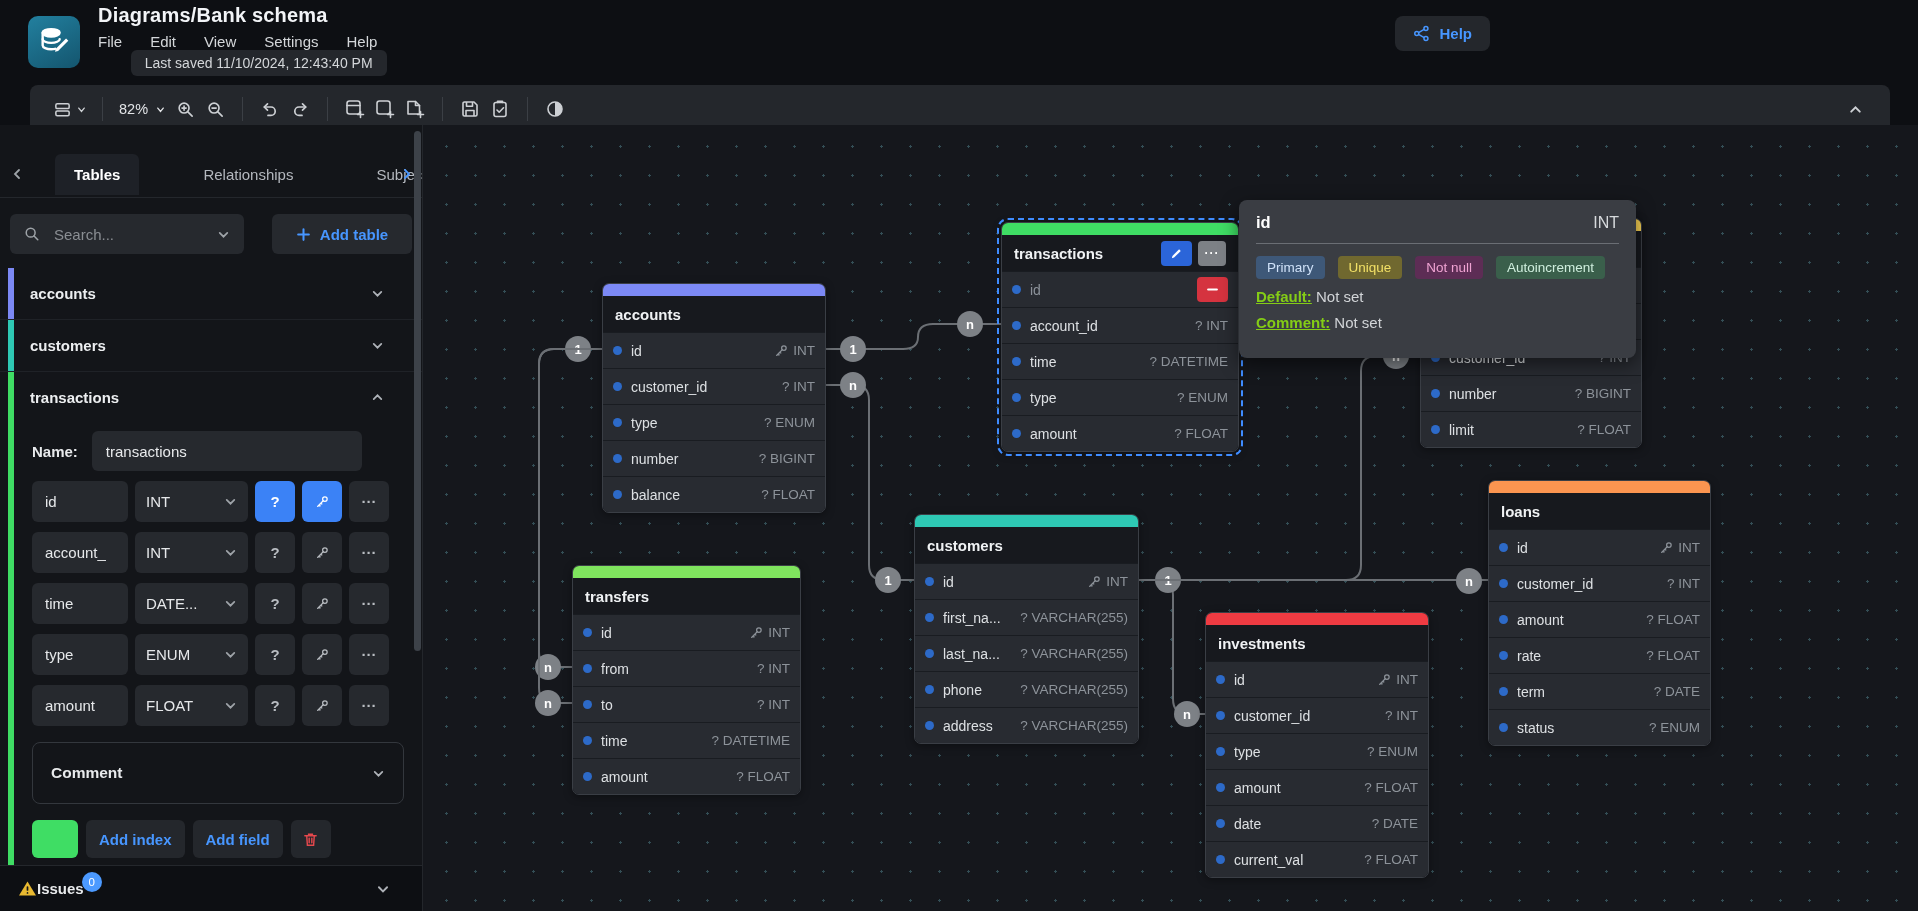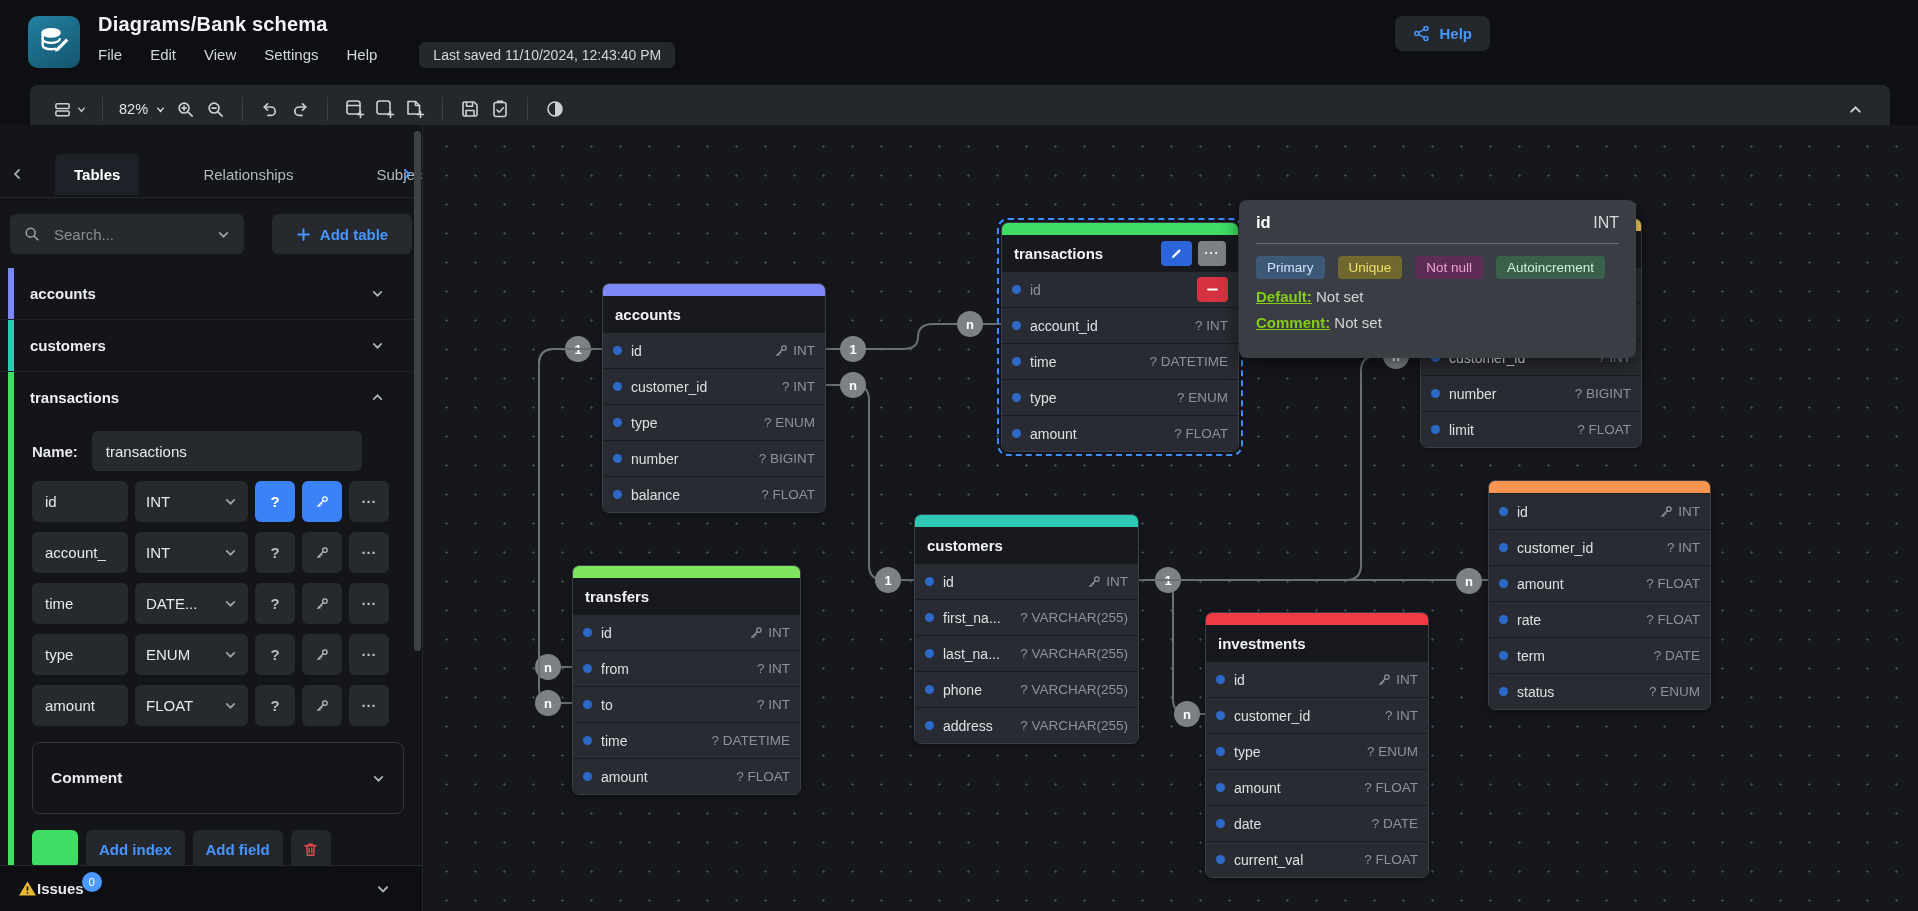--- a/index.html
+++ b/index.html
@@ -5,21 +5,21 @@
   * { box-sizing: border-box; }
   html,body { width:1918px; height:911px; margin:0; overflow:hidden;
     background:#0d0f13; font-family:"Liberation Sans", sans-serif; }
   svg { display:block; }
 
   
   .header { position:absolute; left:0; top:0; width:1576px; height:80px; display:flex; align-items:center; padding:0 28px; }
   .logo { width:52px; height:52px; border-radius:10px; background:linear-gradient(150deg,#22809f,#14556e); display:flex; align-items:center; justify-content:center; margin-top:4px; }
   .title-block { margin-left:18px; display:flex; flex-direction:column; justify-content:center; }
   .app-title { font-size:20px; font-weight:700; color:#f2f4f7; letter-spacing:.2px; }
-  .menu-row { display:flex; align-items:center; margin-top:6px; }
+  .menu-row { display:flex; align-items:center; margin-top:6px;flex-direction:column; }
   .menu-item { font-size:15px; color:#d4d7da; margin-right:28px; cursor:default; }
   .saved-pill { background:#24272c; border-radius:6px; padding:5px 14px; font-size:14px; color:#d4d7da; margin-left:14px; }
   .share-btn { position:absolute; right:86px; top:16px; background:#24272c; border-radius:8px; padding:9px 18px; display:flex; align-items:center; gap:9px; color:#4796ff; font-size:15px; font-weight:700; }
 
   
   .toolbar { position:absolute; left:30px; right:28px; top:85px; height:48px; background:#24272c; border-radius:8px; display:flex; align-items:center; padding:0 20px; color:#cdd0d4; }
   .tb-btn { height:32px; min-width:30px; display:flex; align-items:center; justify-content:center; gap:4px; border-radius:5px; padding:0 3px; }
   .tb-div { width:1px; height:24px; background:#3b3f45; margin:0 12px; }
   .tb-zoom { font-size:14.5px; color:#e2e4e7; display:flex; align-items:center; gap:7px; padding:0 4px; }
   .tb-collapse { margin-left:auto; }
@@ -45,21 +45,21 @@
   .ed { padding:4px 14px 18px 14px; }
   .ed-name-row { display:flex; align-items:center; gap:14px; margin:4px 4px 0 4px; }
   .ed-name-label { font-size:15px; font-weight:700; color:#e8eaec; }
   .ed-name-input { flex:1; height:40px; background:#26292e; border:none; border-radius:6px; color:#e8eaec; font-size:15px; padding:0 14px; margin-right:42px; outline:none; font-family:inherit; }
   .f-row { display:flex; gap:7px; margin:10px 4px 0 4px; align-items:center; }
   .f-name { width:96px; height:41px; background:#26292e; border-radius:6px; display:flex; align-items:center; padding:0 13px; color:#e6e8ea; font-size:15px; white-space:nowrap; overflow:hidden; }
   .f-type { width:113px; height:41px; background:#26292e; border-radius:6px; display:flex; align-items:center; padding:0 11px; color:#e6e8ea; font-size:15px; }
   .f-type .cv { margin-left:auto; color:#9ea3a8; }
   .f-btn { width:40px; height:41px; background:#26292e; border-radius:6px; display:flex; align-items:center; justify-content:center; color:#b9bdc2; font-size:15px; font-weight:700; }
   .f-btn.active { background:#3b82f6; color:#ffffff; }
-  .comment-box { margin:16px 4px 0 4px; border:1px solid #33373d; border-radius:8px; height:72px; display:flex; align-items:center; padding:0 18px; margin-right:4px; }
+  .comment-box { margin:16px 4px 0 4px; border:1px solid #33373d; border-radius:8px; height:62px; display:flex; align-items:center; padding:0 18px; margin-right:4px; }
   .comment-box .lbl { font-size:15.5px; font-weight:700; color:#e8eaec; }
   .comment-box .cv { margin-left:auto; color:#aeb2b8; }
   .action-row { margin:16px 4px 0 4px; display:flex; gap:8px; align-items:center; }
   .swatch { width:46px; height:38px; border-radius:6px; }
   .link-btn { height:38px; background:#24272c; border-radius:6px; display:flex; align-items:center; padding:0 13px; color:#4796ff; font-size:15px; font-weight:700; }
   .trash-btn { width:40px; height:38px; background:#24272c; border-radius:6px; display:flex; align-items:center; justify-content:center; color:#e5484d; }
   .issues-bar { position:absolute; left:0; bottom:0; width:422px; height:46px; background:#0d0f13; border-top:1px solid #24272c; display:flex; align-items:center; padding:0 18px; }
   .issues-label { font-size:15px; font-weight:700; color:#e8eaec; }
   .issues-badge { width:20px; height:20px; border-radius:50%; background:#4c9aff; color:#fff; font-size:11.5px; display:flex; align-items:center; justify-content:center; margin-top:-14px; margin-left:-2px; }
   .issues-chev { margin-left:auto; margin-right:14px; color:#aeb2b8; }
@@ -766,20 +766,23 @@
         <div class="row">
           <span class="bullet"></span>
           <span class="fname">current_val</span>
           <span class="ftype">
             <span>? FLOAT</span>
           </span>
         </div>
       </div>
       <div class="tbl" style="left: 1065px; top: 355px; width: 223px;">
         <div class="strip" style="background: rgb(251, 149, 80);"></div>
+        <div class="ttl">
+          <span class="tname">loans</span>
+        </div>
         <div class="row">
           <span class="bullet"></span>
           <span class="fname">id</span>
           <span class="ftype">
             <span style="display: inline-flex;">
               <svg width="14" height="14" viewBox="0 0 16 16">
                 <g fill="none" stroke="currentColor" stroke-width="1.4" stroke-linecap="round">
                   <circle cx="11.3" cy="4.7" r="2.6"></circle>
                   <path d="M9.4 6.6 L3 13 M3.6 12.4 h2.4 M5.6 10.2 h2.2"></path>
                 </g>

